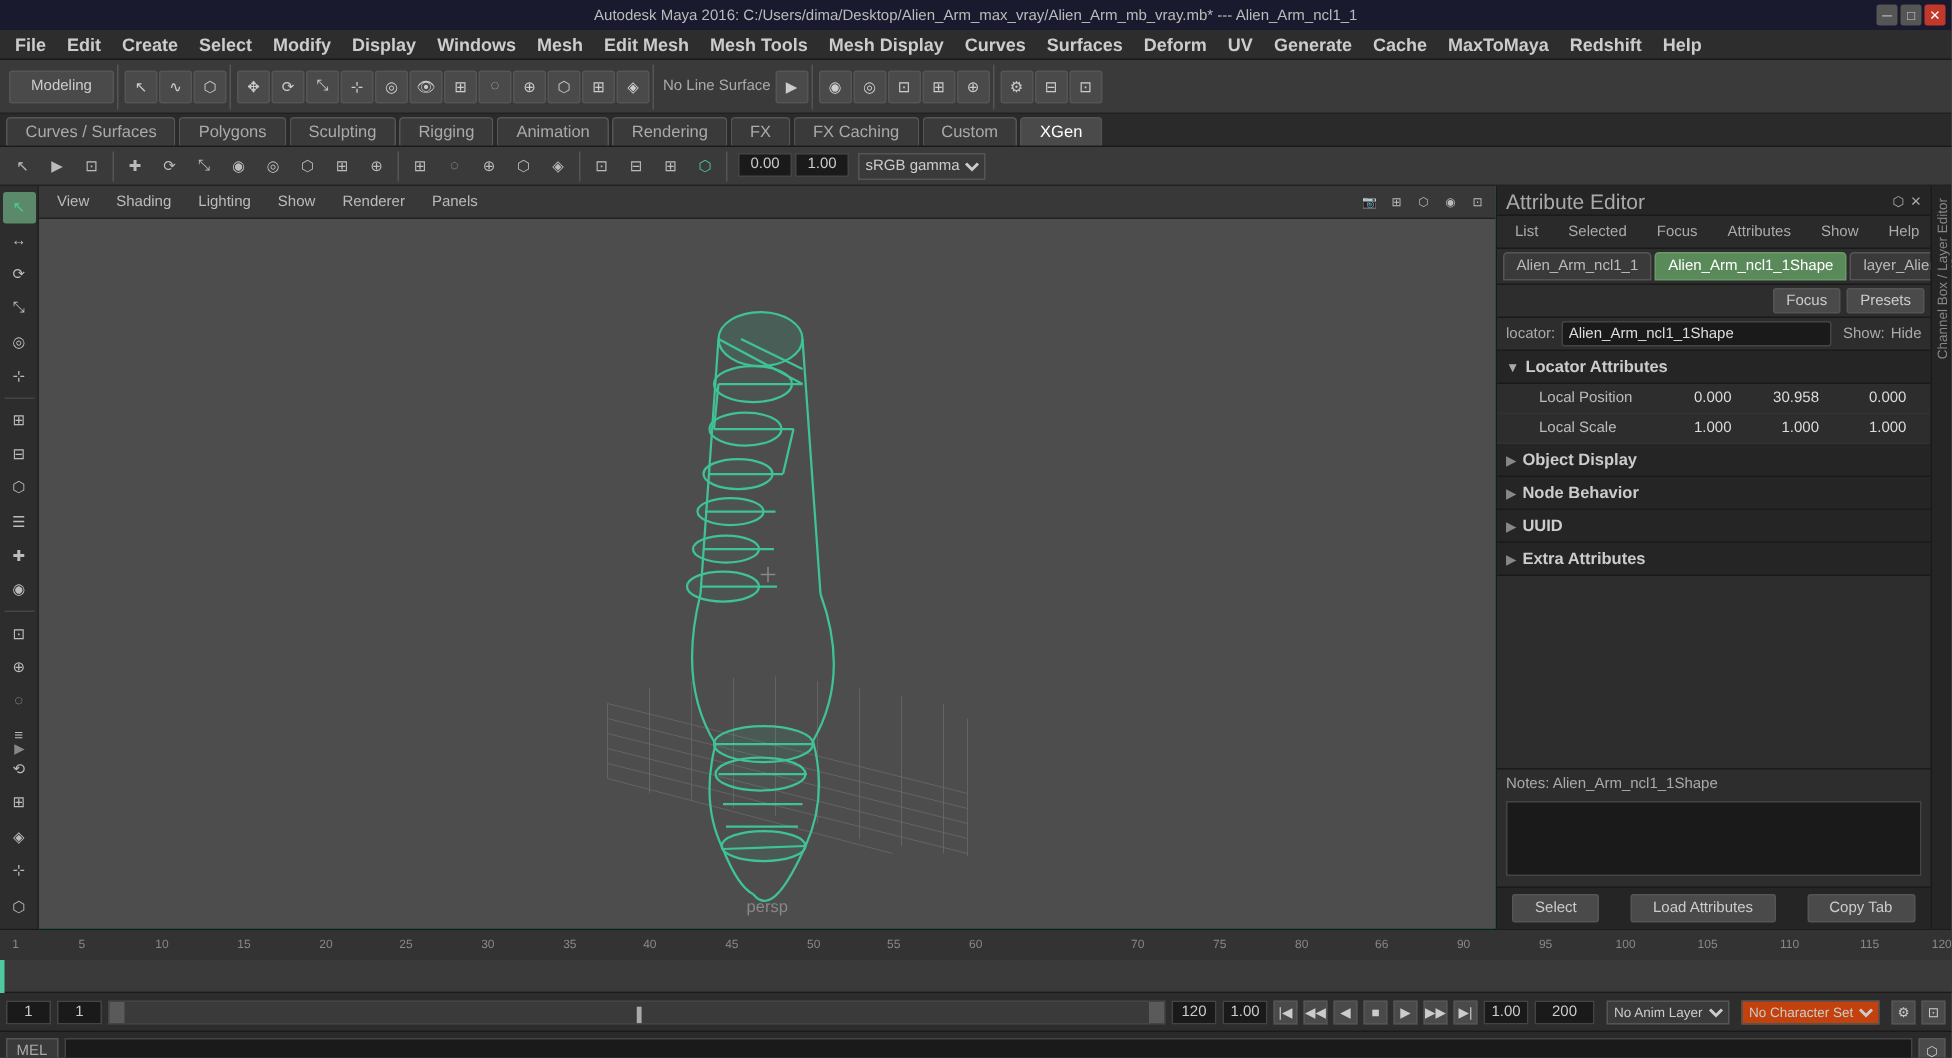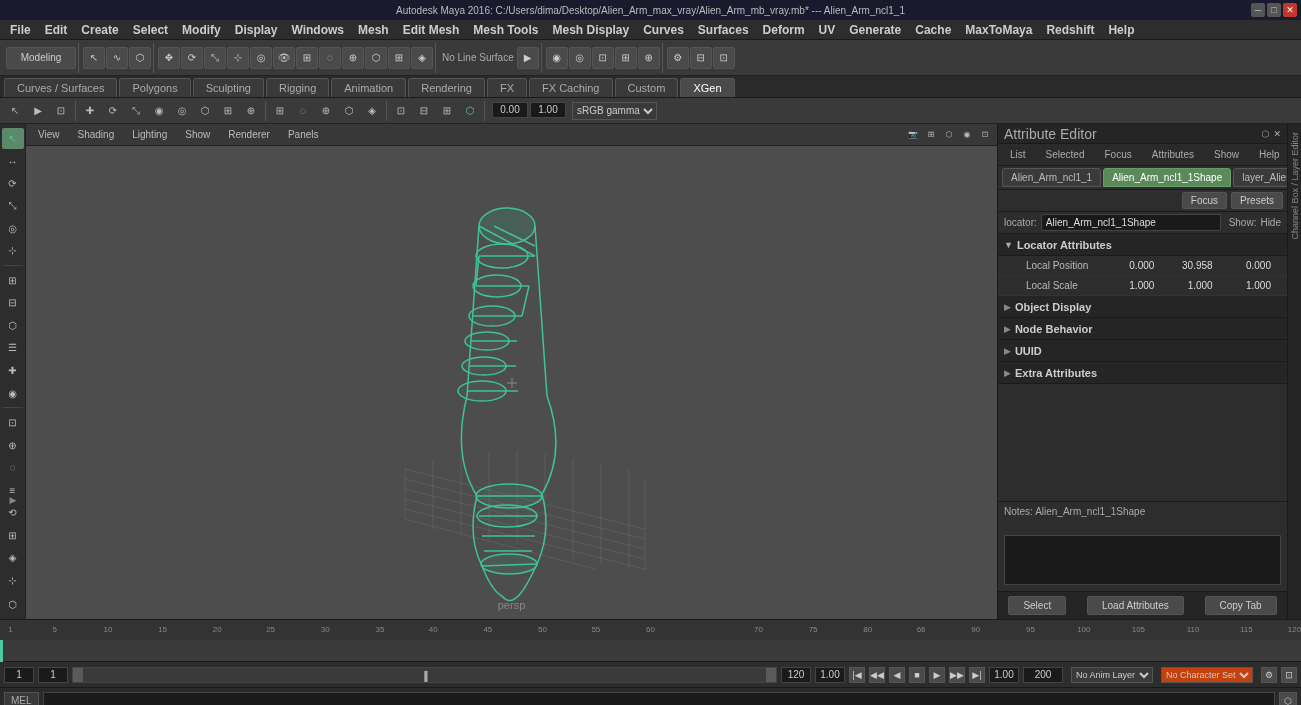--- a/index.html
+++ b/index.html
@@ -399,21 +399,21 @@
       cursor: pointer;
       border-bottom: 1px solid #1a1a1a;
     }
     .collapsed-arrow { font-size: 9px; color: #888; }
 
     
     #notes-section {
       padding: 4px 6px;
       border-top: 1px solid #1a1a1a;
     }
-    .notes-label { font-size: 10px; color: #aaa; margin-bottom: 18px; }
+    .notes-label { font-size: 10px; color: #aaa; margin-bottom: 6px; }
     .notes-box {
       width: 100%;
       height: 50px;
       background: #1a1a1a;
       border: 1px solid #444;
       resize: none;
       color: #ccc;
       font-size: 10px;
       padding: 2px;
     }

